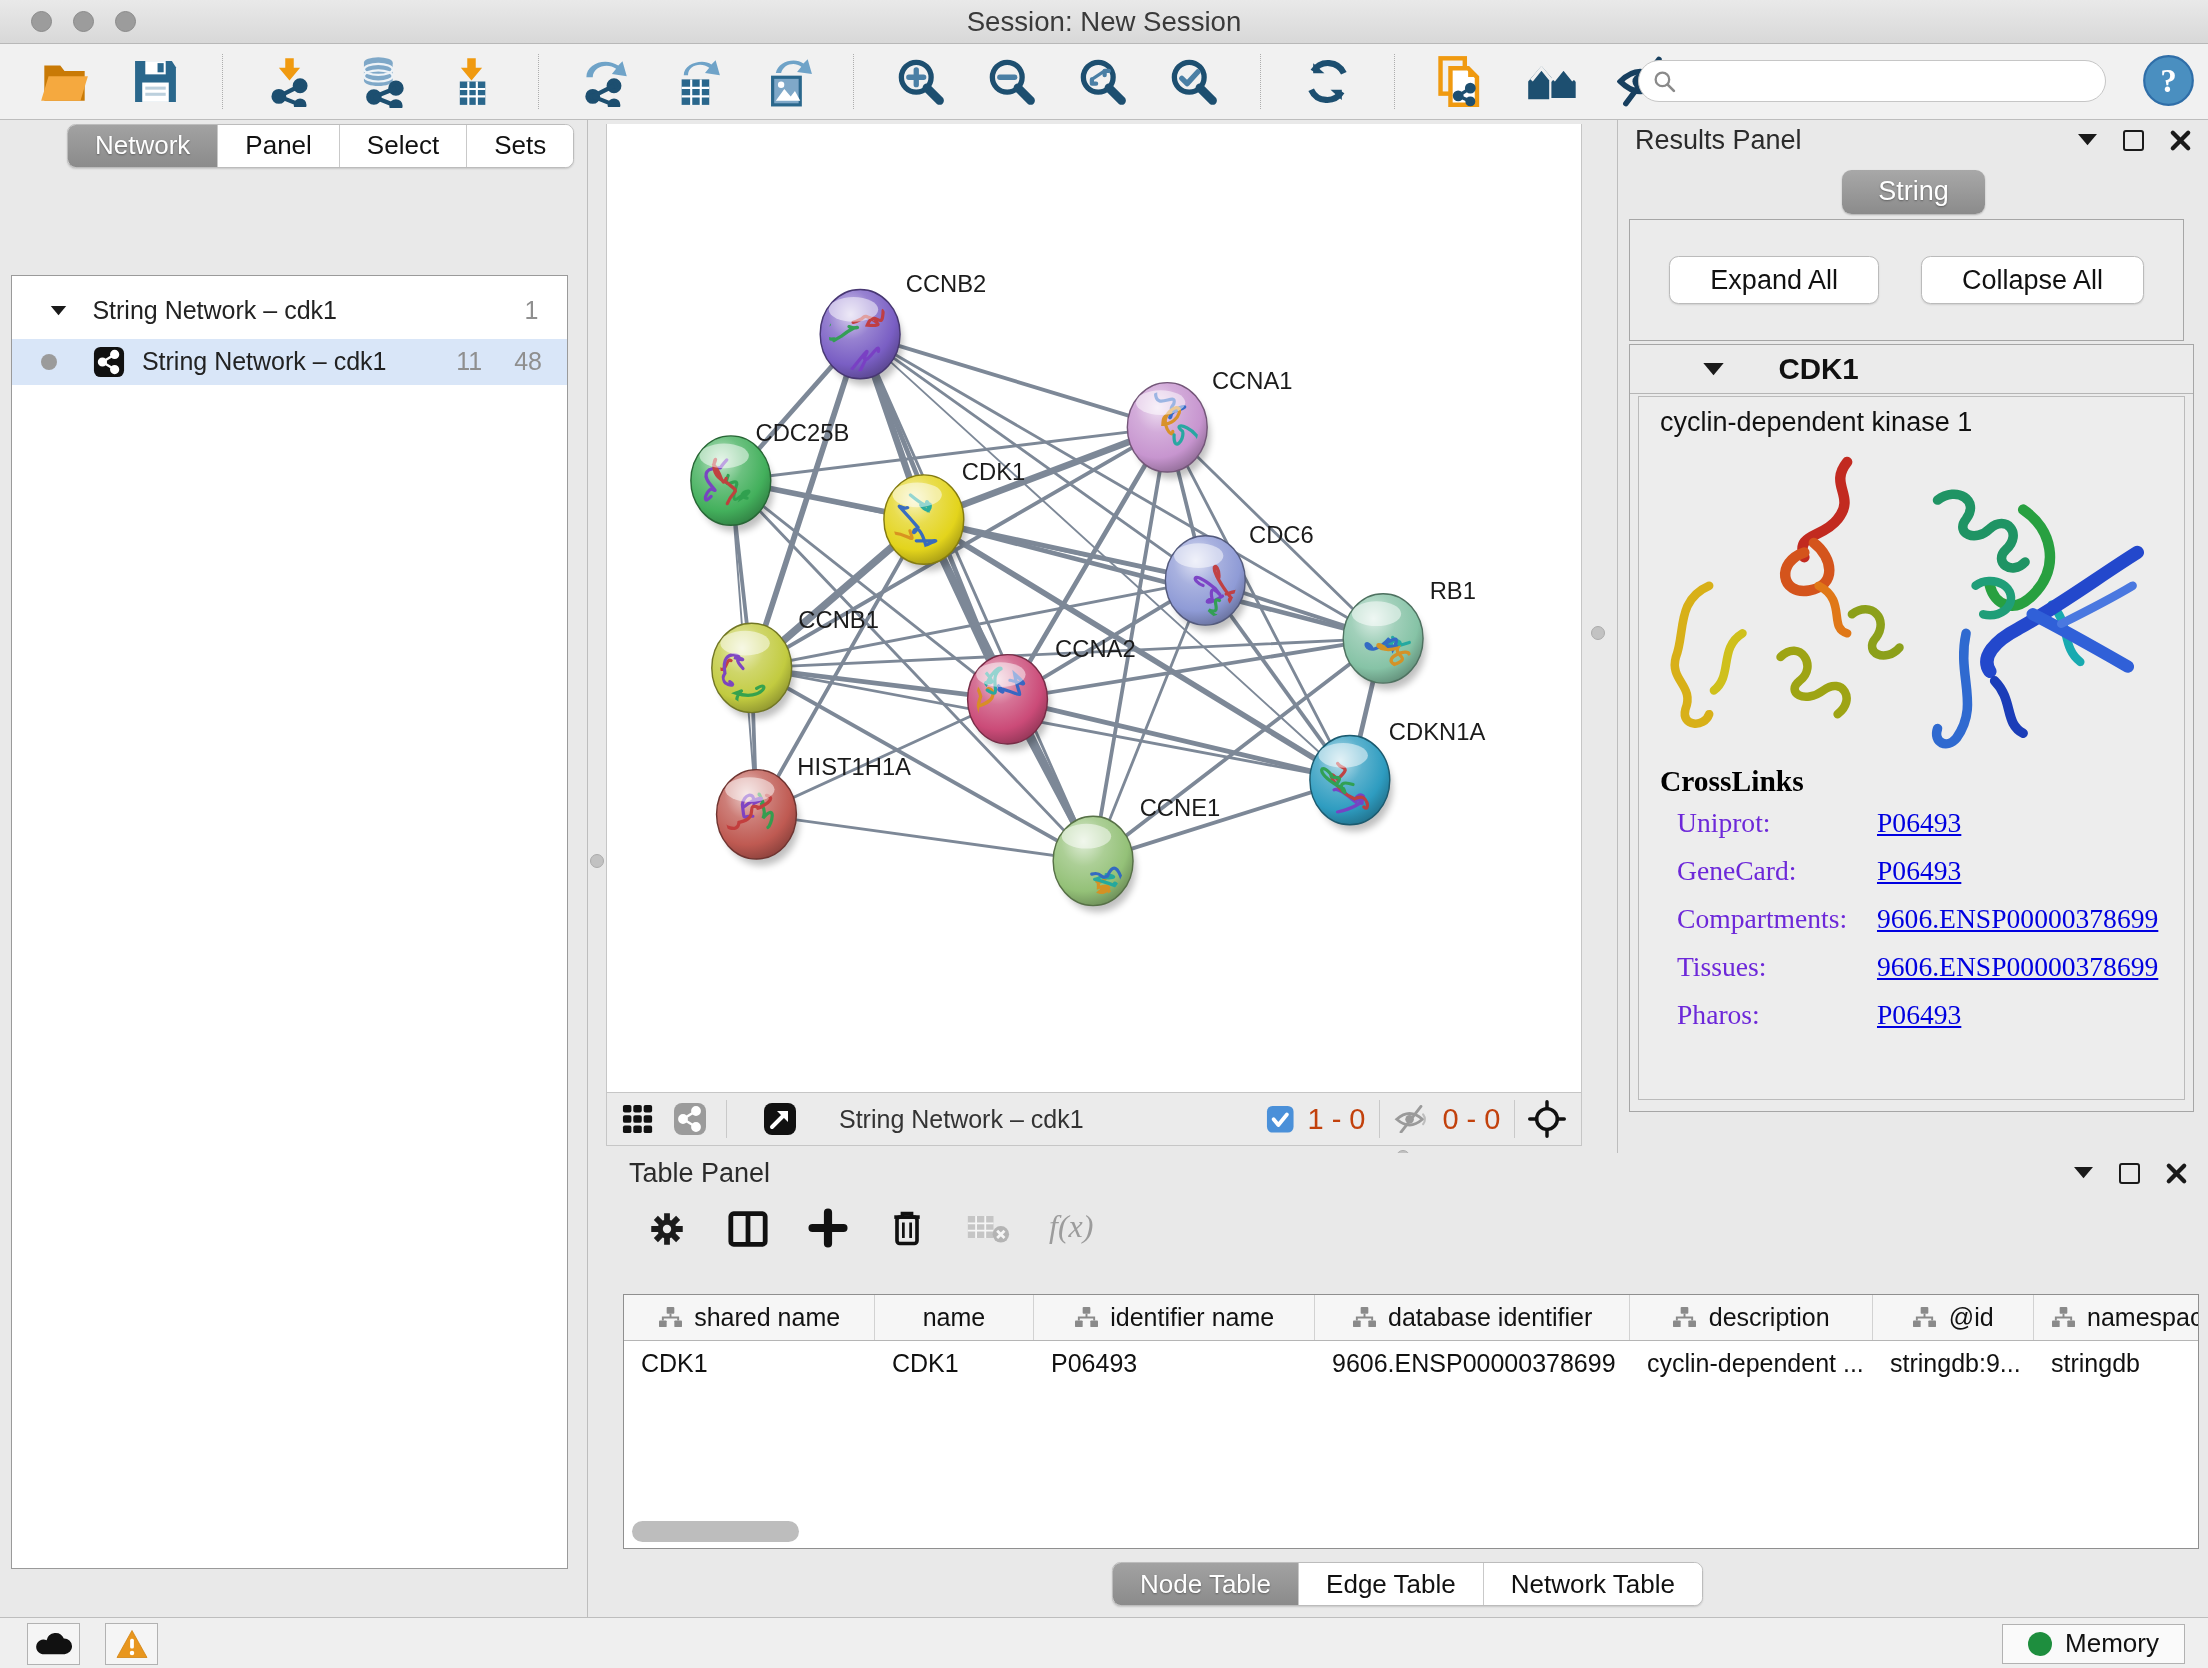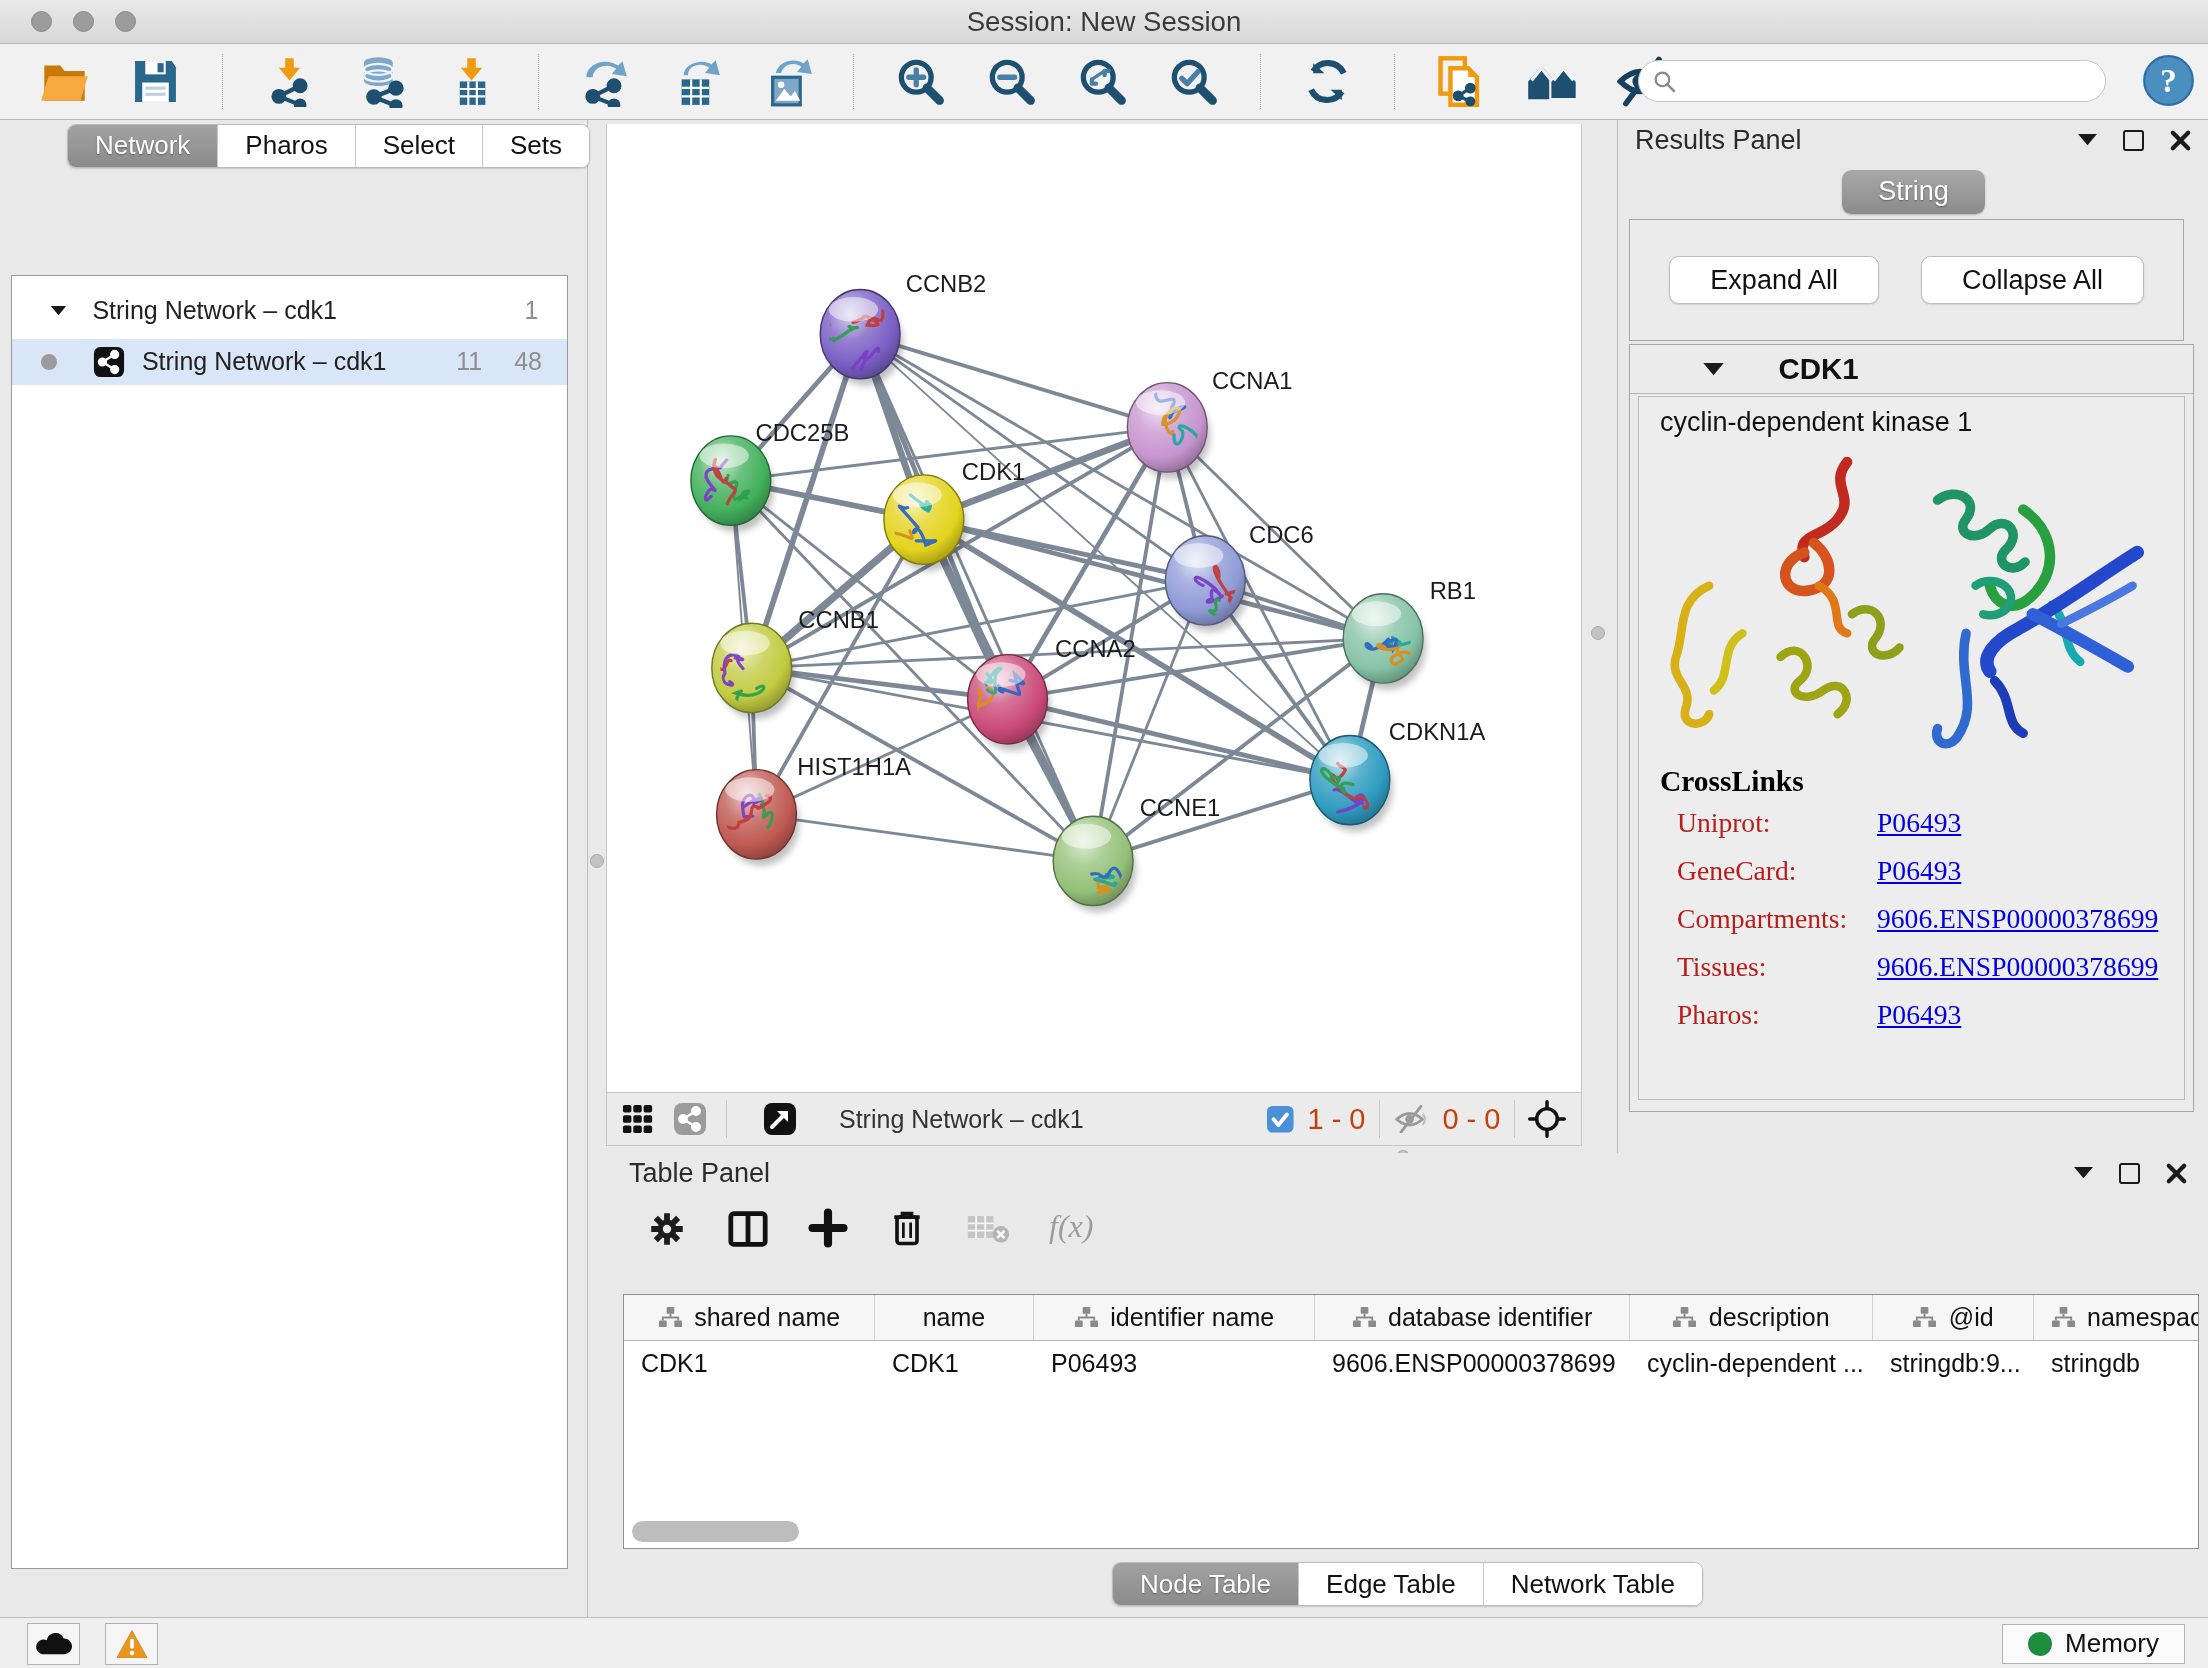--- a/index.html
+++ b/index.html
@@ -92,21 +92,21 @@
     border:1.9px solid #a6a6a6; background:#ebebeb; }
   .rp-main-header { height:49px; display:flex; align-items:center; padding-left:72px;
     border-bottom:1.9px solid #b5b5b5; }
   .rp-protein-name { font-size:29.5px; font-weight:bold; margin-left:53px; color:#111; }
   .rp-inner { position:absolute; left:7.6px; right:7.6px; top:51px; bottom:11.4px;
     border:1px solid #bbb; background:#ededed; overflow:hidden; }
   .rp-desc { font-size:27px; color:#111; padding:9.5px 0 0 21px; }
   .crosslinks { font-family:"Liberation Serif", serif; margin:7.6px 0 0 21px; }
   .cl-title { font-size:29.5px; font-weight:bold; color:#000; margin-bottom:9.5px; }
   .cl-row { display:flex; font-size:27.6px; margin-bottom:16px; }
-  .cl-label { width:217px; color:#b91c1c; padding-left:17px; }
+  .cl-label { width:217px; color:#6d28d9; padding-left:17px; }
   .cl-value { color:#0000e0; text-decoration:underline; }
 
   
   .table-panel { position:absolute; left:606px; top:1153px; width:1603px; height:464px;
     background:#e9e9e9; }
   .tp-toolbar { display:flex; align-items:flex-start; gap:39px; padding-left:40px; margin-top:15px; height:61px; }
   .fx { font-family:"Liberation Serif", serif; font-style:italic; font-size:32px; color:#9c9c9c; }
   .tp-table { position:absolute; left:17px; top:141px; width:1576px; height:255px;
     background:#fff; border:1.9px solid #8f8f8f; overflow:hidden; }
   .tp-head { display:flex; height:46px; background:#f6f6f6; border-bottom:1.9px solid #b5b5b5; }
@@ -308,21 +308,21 @@
   <svg width="53" height="53" viewBox="0 0 48 48">
     <circle cx="24" cy="24" r="22" fill="#4a8fc0"></circle>
     <circle cx="24" cy="24" r="22" fill="none" stroke="#2f6ea8" stroke-width="2"></circle>
     <text x="24" y="34" text-anchor="middle" font-size="30" font-weight="bold" fill="#fff" font-family="Liberation Serif, serif">?</text>
   </svg>
 </div>
 
 <div class="control-panel">
   <div class="cp-tabs-row seg-tabs" id="cp-tabs">
       <span class="seg-tab active">Network</span>
-      <span class="seg-tab">Pharos</span>
+      <span class="seg-tab">Panel</span>
       <span class="seg-tab">Select</span>
       <span class="seg-tab">Sets</span>
     </div>
   <div class="cp-list">
     <div class="cp-row cp-row-root">
       <svg width="17" height="11.4" viewBox="0 0 22 14">
           <path d="M1 1h20L11 13z" fill="#1a1a1a"></path>
         </svg>
       <span style="margin-left:25px">String Network – cdk1</span>
       <span class="count">1</span>

